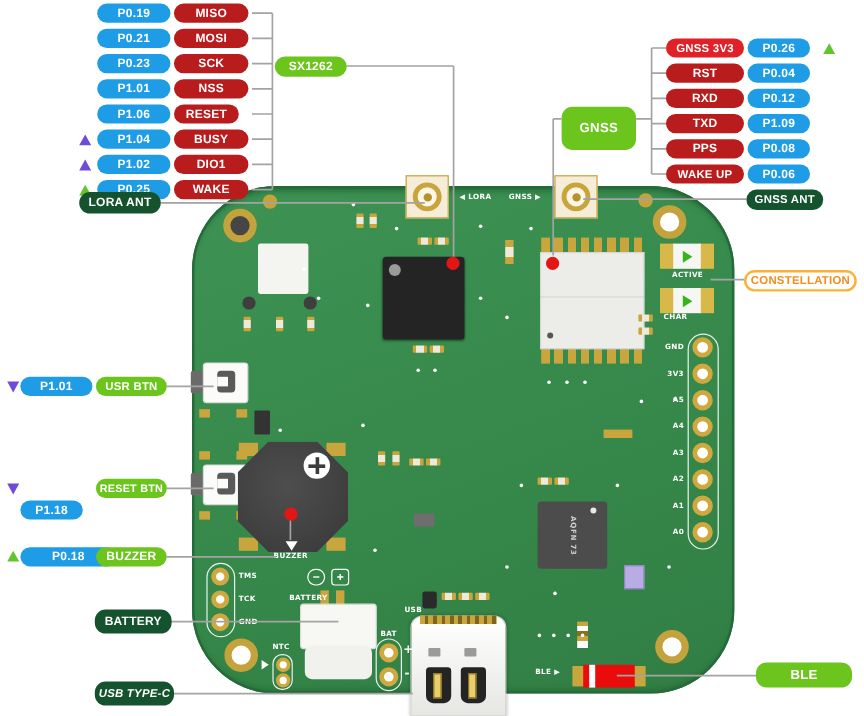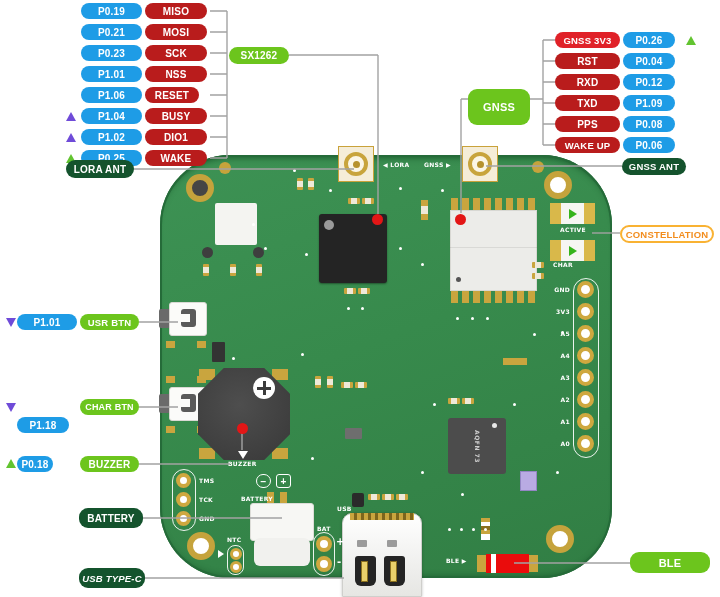--- a/index.html
+++ b/index.html
@@ -317,23 +317,23 @@
   <div class="pill org" style="left:66px;top:160px;width:68px;height:18px;">LORA ANT</div>
   <div class="pill org" style="left:622px;top:158px;width:64px;height:17px;font-size:9.5px;">GNSS ANT</div>
   <div class="pill outline-org" style="left:620px;top:225px;width:94px;height:18px;font-size:9.5px;box-sizing:border-box;">CONSTELLATION</div>
 
   <div class="tri down" style="left:6px;top:318px;"></div>
   <div class="pill blue" style="left:17px;top:314px;width:60px;height:16px;">P1.01</div>
   <div class="pill grn" style="left:80px;top:314px;width:59px;height:16px;font-size:9.5px;">USR BTN</div>
 
   <div class="tri down" style="left:6px;top:403px;"></div>
   <div class="pill blue" style="left:17px;top:417px;width:52px;height:16px;">P1.18</div>
-  <div class="pill grn" style="left:80px;top:399px;width:59px;height:16px;font-size:9px;">CHAR BTN</div>
+  <div class="pill grn" style="left:80px;top:399px;width:59px;height:16px;font-size:9px;">RESET BTN</div>
 
   <div class="tri up g" style="left:6px;top:459px;"></div>
-  <div class="pill blue" style="left:17px;top:456px;width:36px;height:16px;">P0.18</div>
+  <div class="pill blue" style="left:17px;top:456px;width:80px;height:16px;">P0.18</div>
   <div class="pill grn" style="left:80px;top:456px;width:59px;height:16px;">BUZZER</div>
 
   <div class="pill org" style="left:79px;top:508px;width:64px;height:20px;">BATTERY</div>
   <div class="pill org" style="left:79px;top:568px;width:66px;height:20px;font-size:9.5px;font-style:italic;">USB TYPE-C</div>
   <div class="pill grn" style="left:630px;top:552px;width:80px;height:21px;font-size:11px;">BLE</div>
 
 </div>
 
 </body></html>

